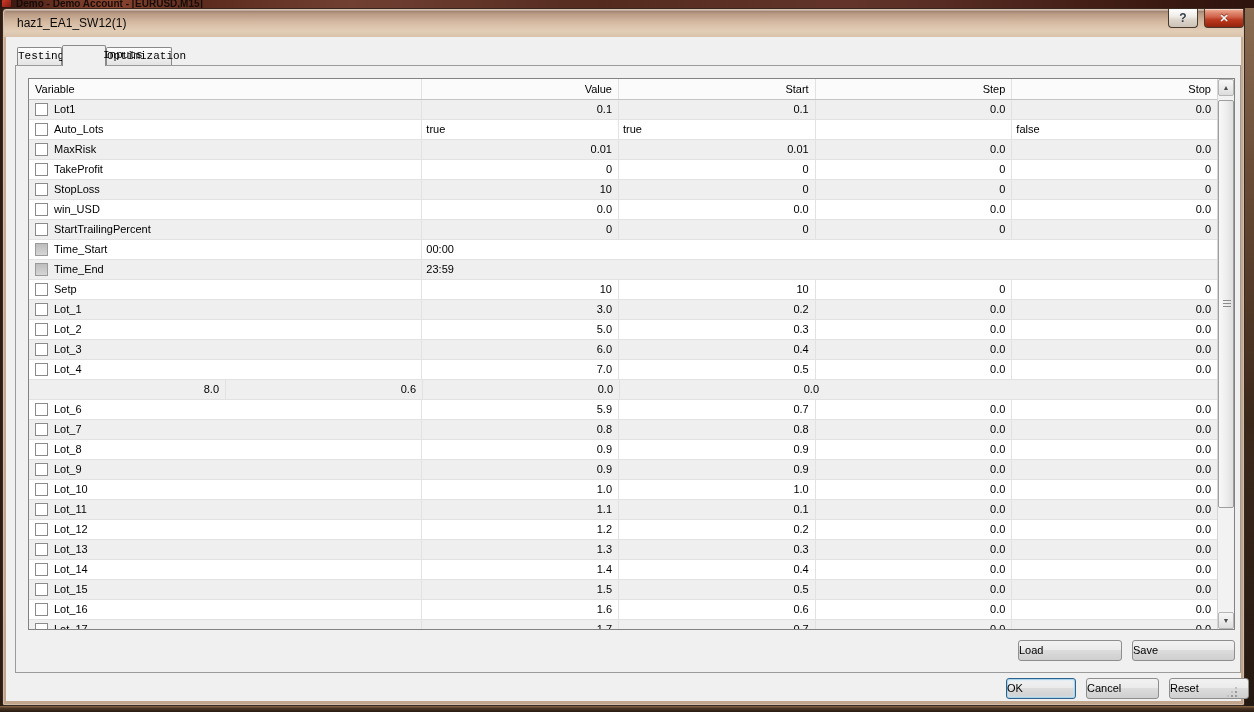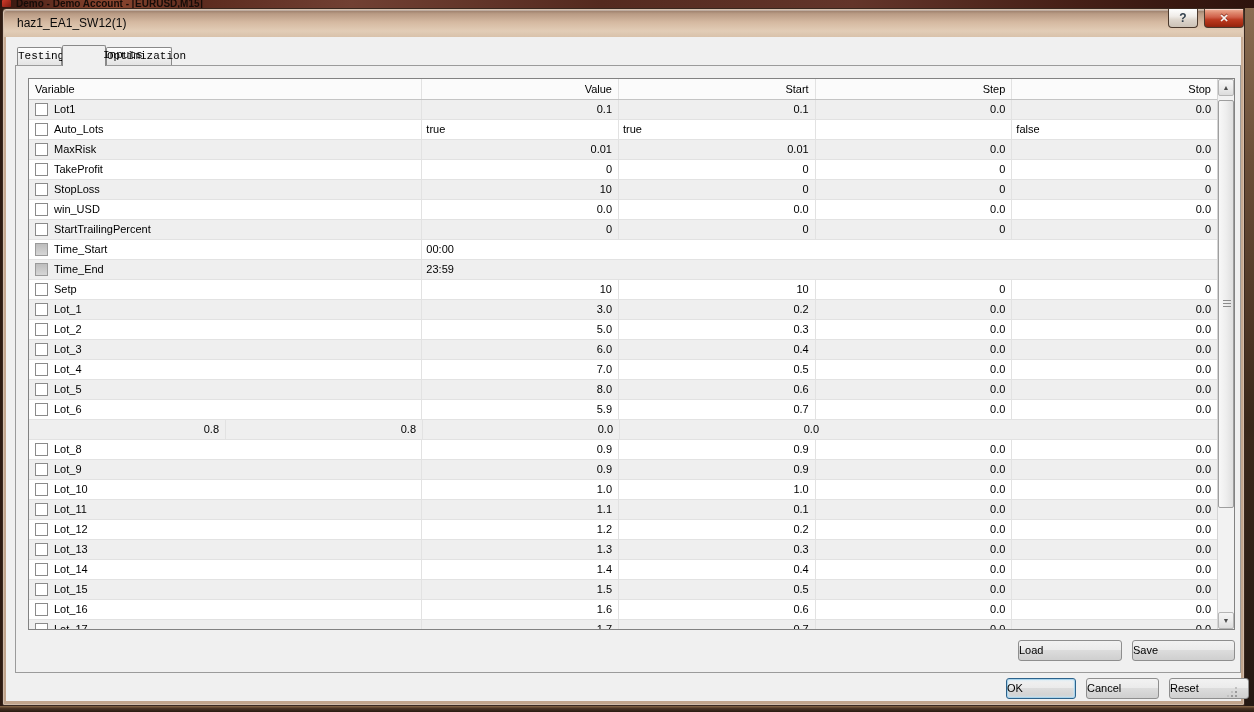--- a/index.html
+++ b/index.html
@@ -281,42 +281,42 @@
       <span class="cb"></span>
       <span class="vname">Lot_4</span>
     </div>
     <div class="cell c-val">7.0</div>
     <div class="cell c-start">0.5</div>
     <div class="cell c-step">0.0</div>
     <div class="cell c-stop">0.0</div>
   </div>
 
   <div class="trow stripe">
-    <div class="cell c-var">
-      <span class="cb"></span>
-      <span class="vname">Lot_5</span>
-    </div>
     <div class="cell c-val">8.0</div>
     <div class="cell c-start">0.6</div>
     <div class="cell c-step">0.0</div>
     <div class="cell c-stop">0.0</div>
   </div>
 
   <div class="trow">
     <div class="cell c-var">
       <span class="cb"></span>
       <span class="vname">Lot_6</span>
     </div>
     <div class="cell c-val">5.9</div>
     <div class="cell c-start">0.7</div>
     <div class="cell c-step">0.0</div>
     <div class="cell c-stop">0.0</div>
   </div>
 
   <div class="trow stripe">
+    <div class="cell c-var">
+      <span class="cb"></span>
+      <span class="vname">Lot_7</span>
+    </div>
     <div class="cell c-val">0.8</div>
     <div class="cell c-start">0.8</div>
     <div class="cell c-step">0.0</div>
     <div class="cell c-stop">0.0</div>
   </div>
 
   <div class="trow">
     <div class="cell c-var">
       <span class="cb"></span>
       <span class="vname">Lot_8</span>

